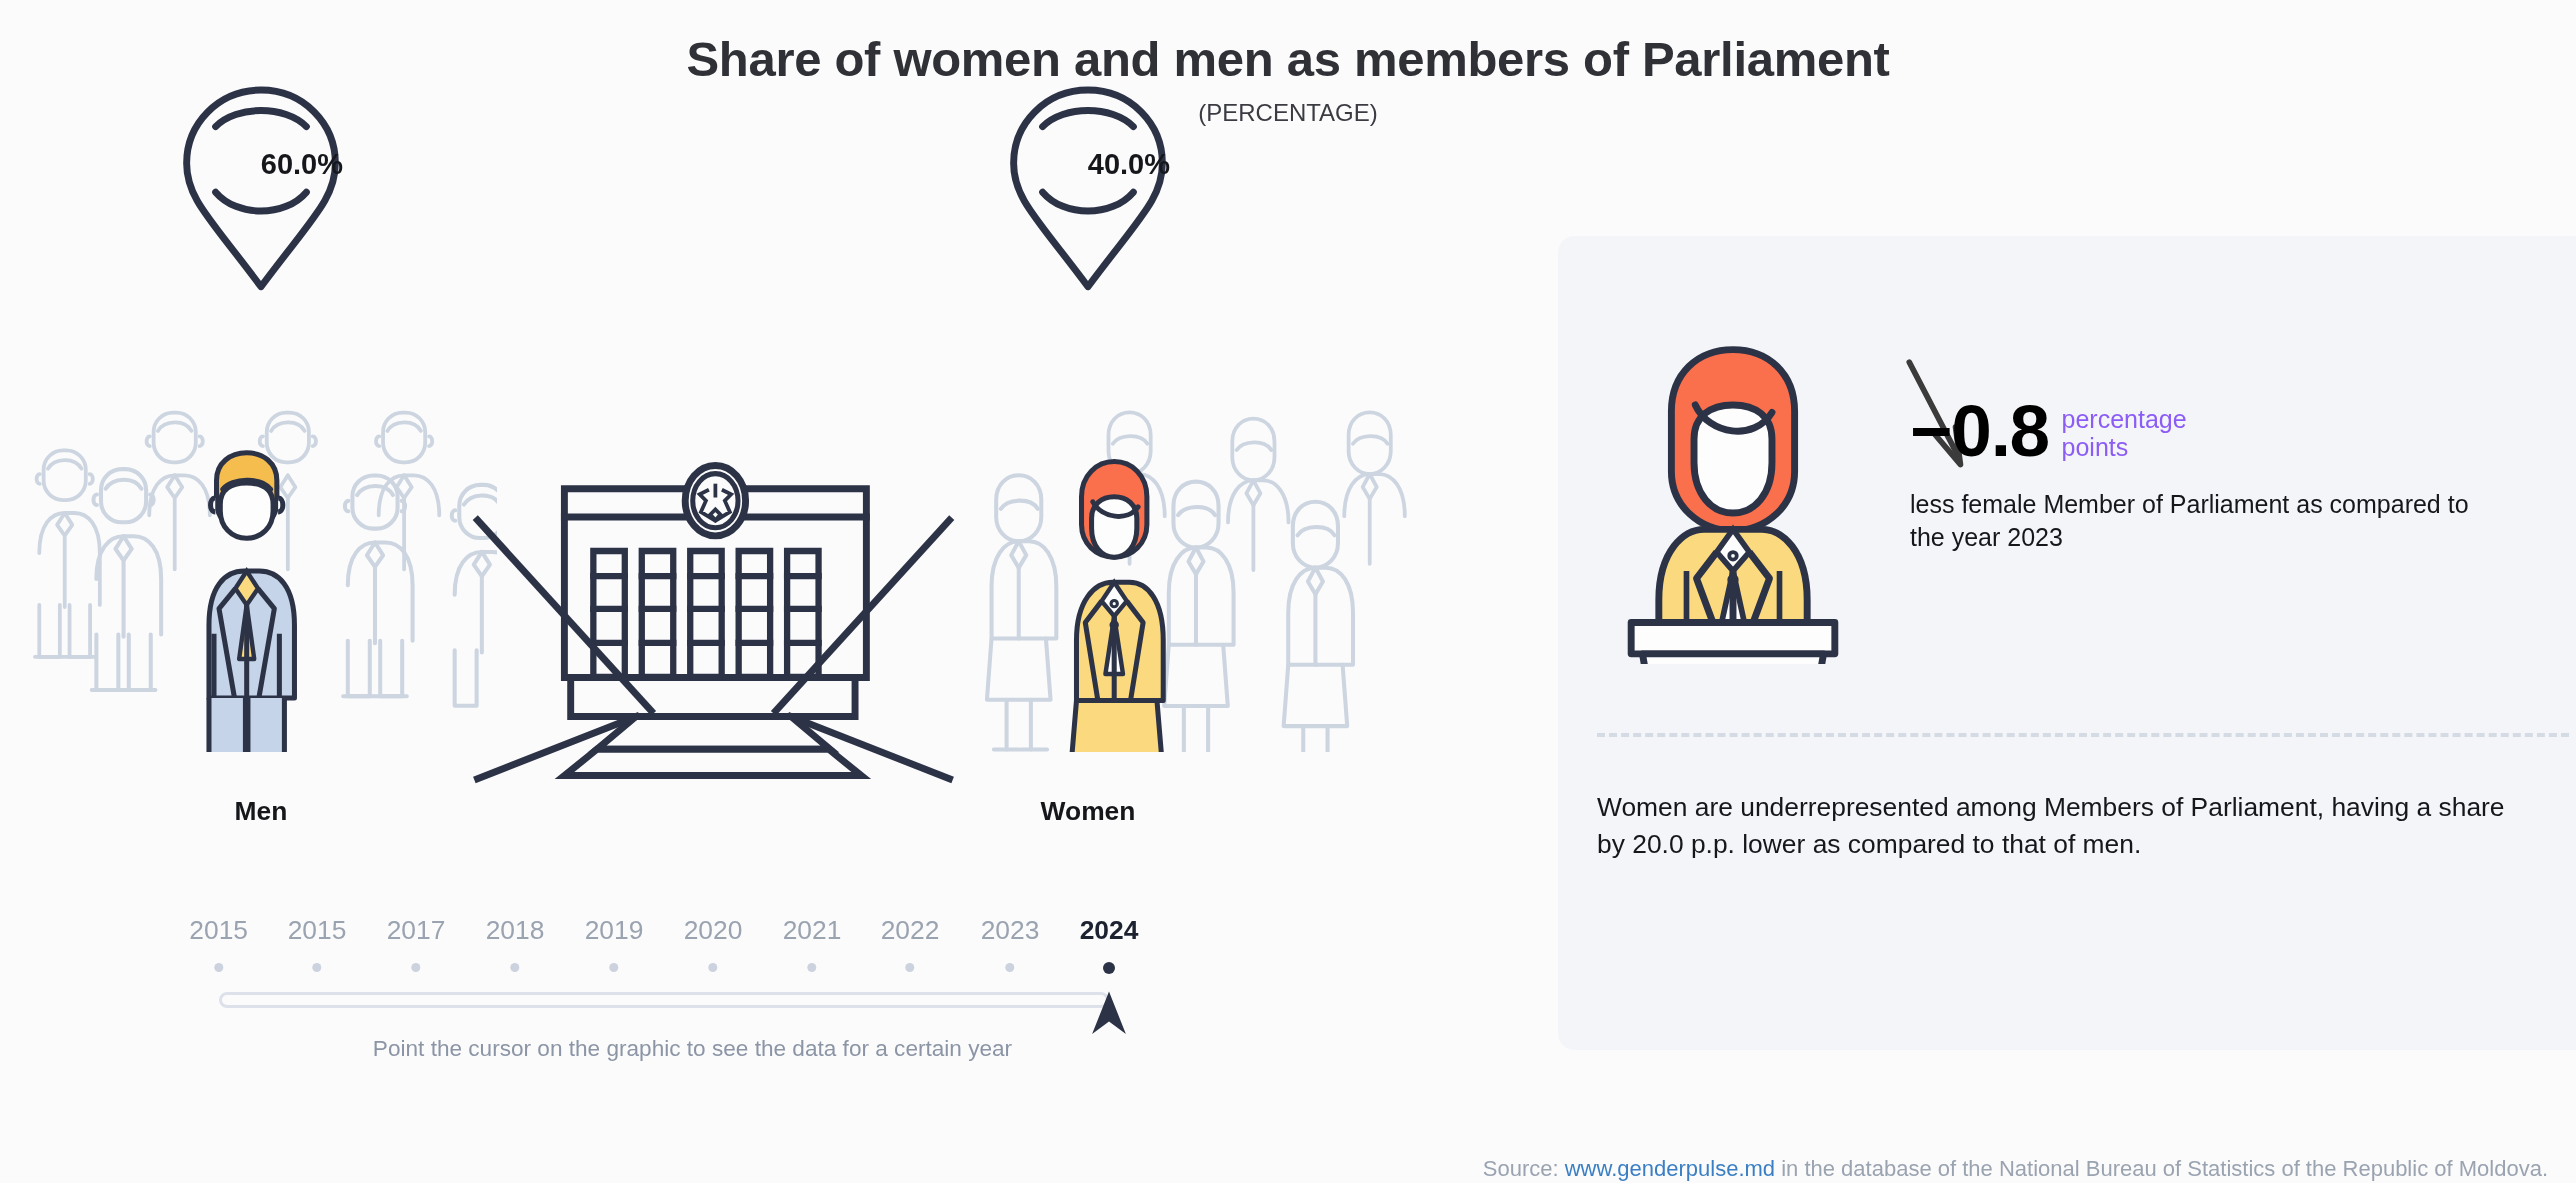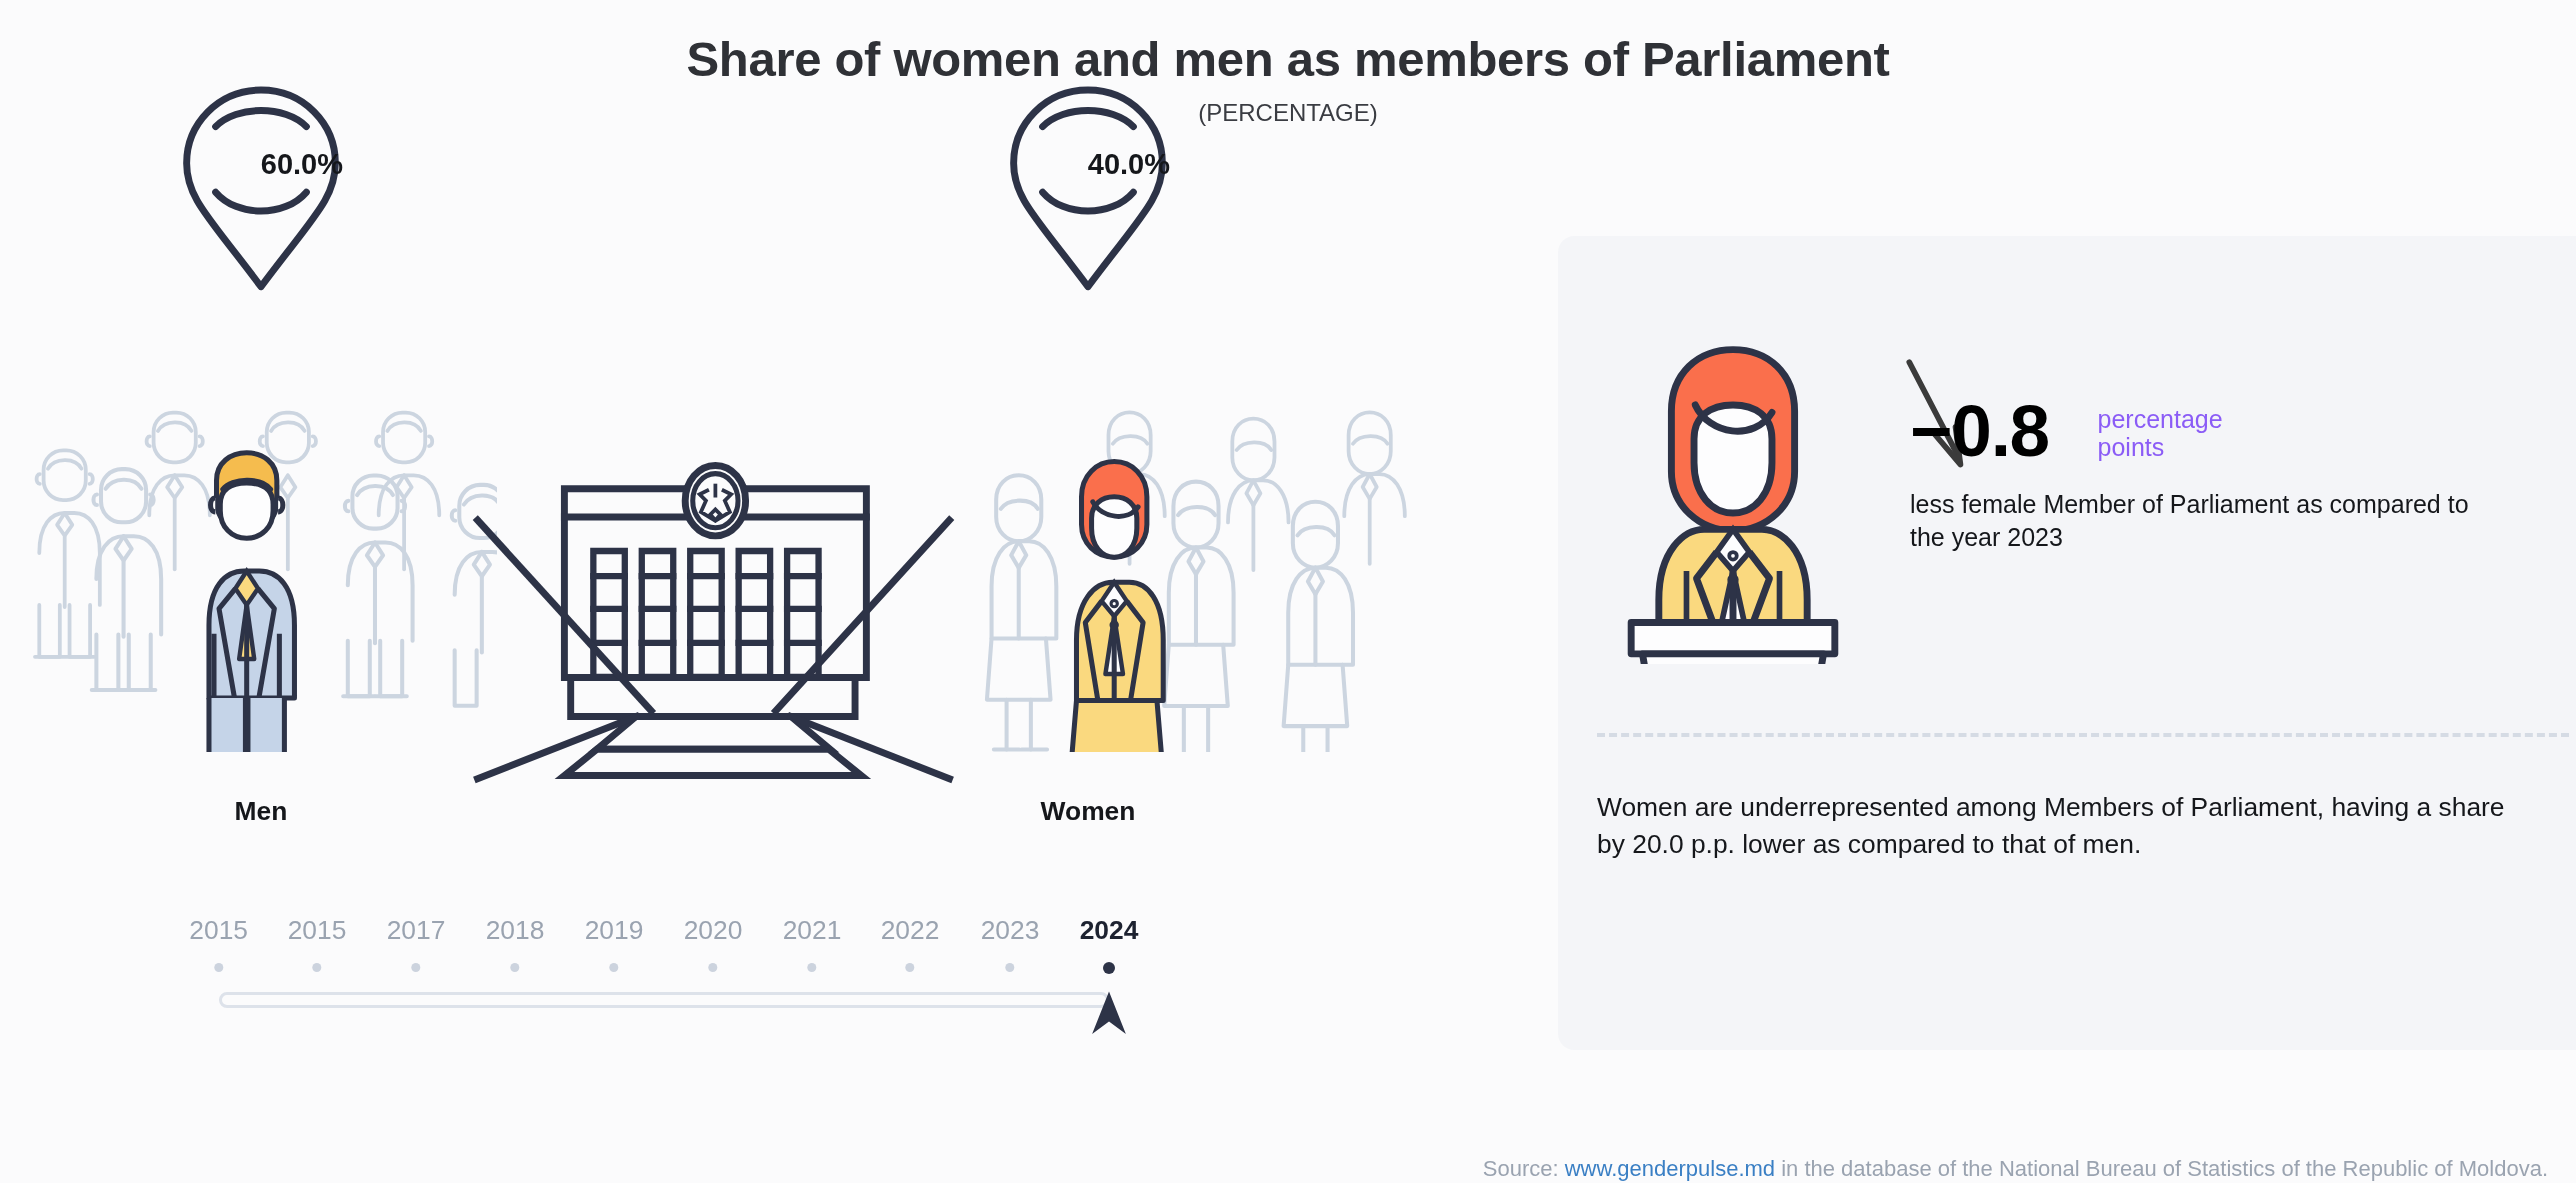--- a/index.html
+++ b/index.html
@@ -66,21 +66,21 @@
     text-align: center; font-size: 22.6px; color: #8b95a5;
   }
 
   
   .panel {
     position: absolute; left: 1558px; top: 236px;
     width: 1069px; height: 814px;
     background: #f4f5f8; border-radius: 16.4px;
   }
   .panel-stat { position: absolute; left: 352px; top: 160px; width: 566px; }
-  .stat-row { display: flex; align-items: flex-start; gap: 36px; }
+  .stat-row { display: flex; align-items: flex-start; }
   .stat-num {
     font-size: 73px; font-weight: bold; color: #000; line-height: 0.95;
     letter-spacing: -1.3px;
   }
   .stat-unit {
     margin-left: 12.6px; margin-top: 8.8px;
     font-size: 25px; color: #8b5cf6; line-height: 1.12;
   }
   .stat-desc {
     margin-top: 22.6px;
@@ -360,20 +360,21 @@
       <span class="tickdot" style="left:702px;"></span>
       <span class="tickdot" style="left:802px;"></span>
       <span class="tickdot active" style="left:901px;"></span>
     </div>
     <div class="track"></div>
     <div class="thumb" style="left:901px;">
       <svg width="42" height="50" viewBox="0 0 66 80">
         <path d="M33 4L60 72 33 52 6 72z" fill="#2d3347"></path>
       </svg>
     </div>
+    <div class="hint">Point the cursor on the graphic to see the data for a certain year</div>
   </div>
 
   <div class="panel">
 
     <svg style="position:absolute; left:43px; top:101px;" width="264" height="327" viewBox="0 0 420 520">
 
       <path d="M112 118C112 58 154 20 210 20s98 38 98 98v96c0 54-44 94-98 94s-98-40-98-94z" fill="#fa6f4c" stroke="#2d3347" stroke-width="11"></path>
 
       <path d="M148 162c0-36 26-54 62-54s62 18 62 54v38c0 50-28 80-62 80s-62-30-62-80z" fill="#fdfdfe" stroke="#2d3347" stroke-width="11"></path>
 

